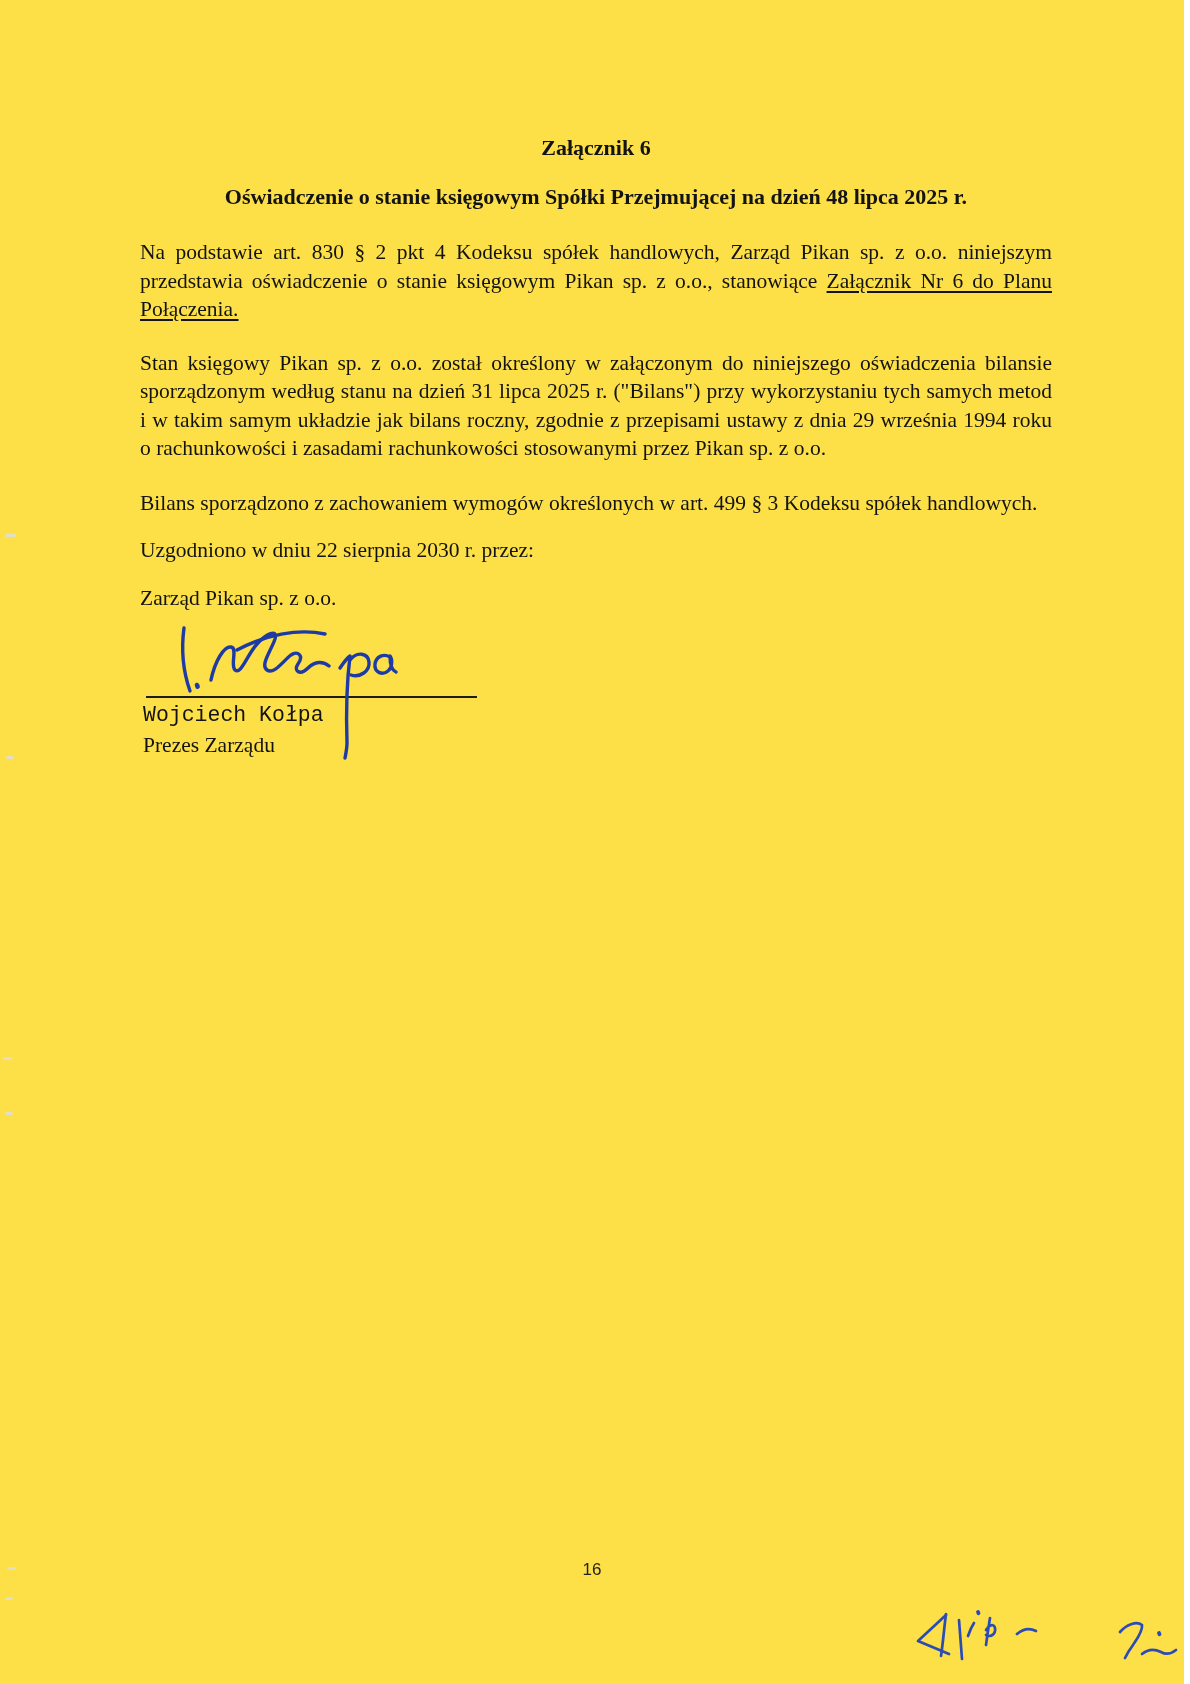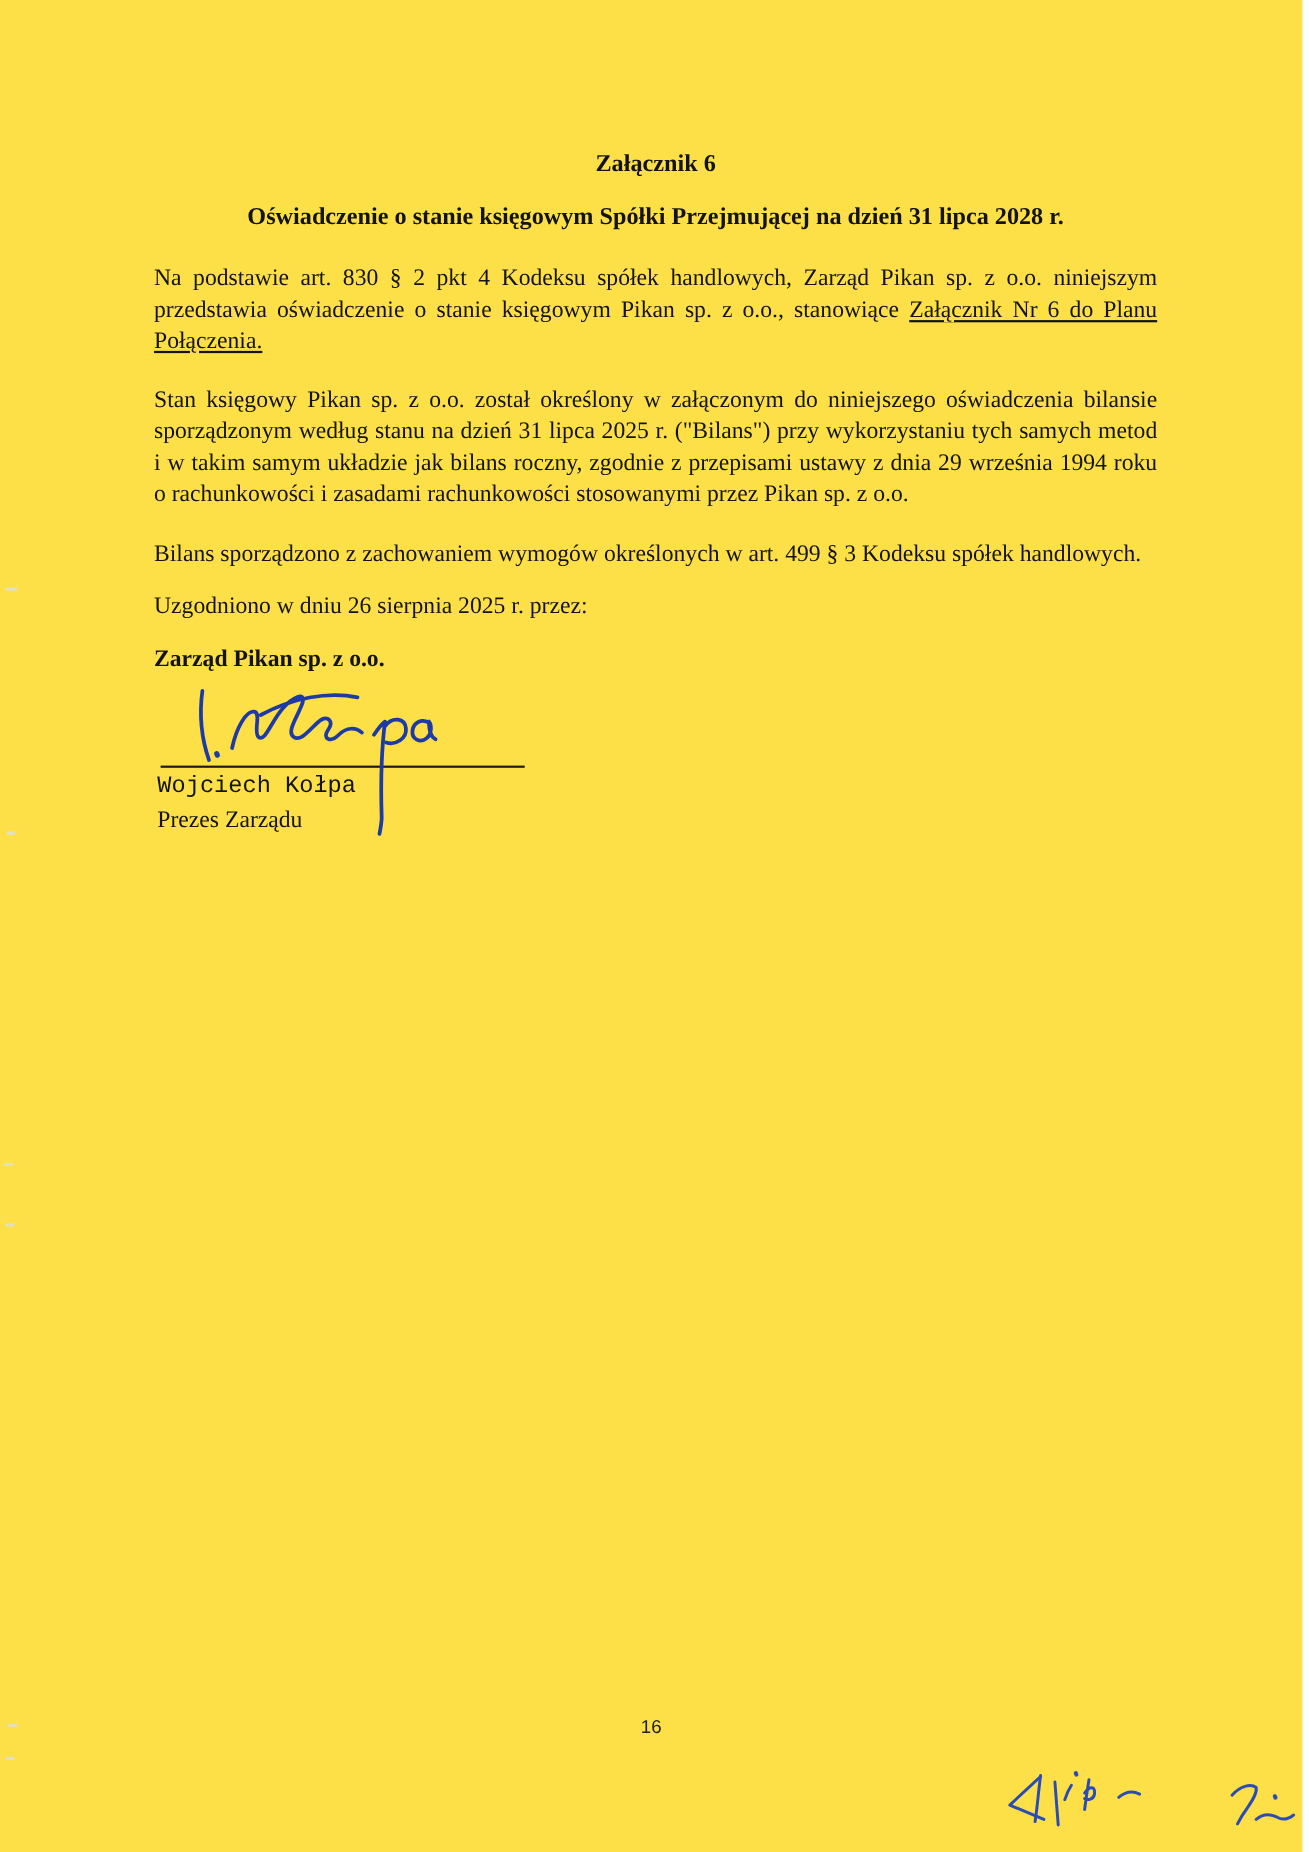--- a/index.html
+++ b/index.html
@@ -46,21 +46,21 @@
     margin: 0;
   }
   .par-1 { margin-bottom: 25px; }
   .par-2 { margin-bottom: 26px; }
   .par-3 { margin-bottom: 19px; text-align: left; }
   .par-4 { margin-bottom: 19px; text-align: left; }
 
   .board-heading {
     font-size: 21.5px;
     line-height: 28.5px;
-    font-weight: bold;
+    font-weight: normal;
     text-align: left;
     margin: 0;
   }
 
   .u-ref { text-decoration: underline; text-underline-offset: 3px; }
   .b { font-weight: normal; }
 
   .sig-line {
     position: absolute;
     left: 146px;
@@ -132,29 +132,29 @@
 </style>
 </head>
 <body>
 
 <div class="page">
 
   <div class="content">
 
     <h1 class="attachment-heading">Załącznik 6</h1>
 
-    <h2 class="doc-title">Oświadczenie o stanie księgowym Spółki Przejmującej na dzień 31 lipca 2028 r.</h2>
+    <h2 class="doc-title">Oświadczenie o stanie księgowym Spółki Przejmującej na dzień 48 lipca 2025 r.</h2>
 
     <p class="body-par par-1"><span>Na podstawie art. 830 § 2 pkt 4 Kodeksu spółek handlowych, Zarząd Pikan sp. z o.o. niniejszym przedstawia oświadczenie o stanie księgowym Pikan sp. z o.o., stanowiące </span><span class="u-ref">Załącznik Nr 6 do Planu Połączenia.</span></p>
 
     <p class="body-par par-2"><span>Stan księgowy Pikan sp. z o.o. został określony w załączonym do niniejszego oświadczenia bilansie sporządzonym według stanu na dzień </span><span class="b">31 lipca 2025 r.</span><span> ("</span><span class="b">Bilans</span><span>") przy wykorzystaniu tych samych metod i w takim samym układzie jak bilans roczny, zgodnie z przepisami ustawy z dnia 29 września 1994 roku o rachunkowości i zasadami rachunkowości stosowanymi przez Pikan sp. z o.o.</span></p>
 
     <p class="body-par par-3">Bilans sporządzono z zachowaniem wymogów określonych w art. 499 § 3 Kodeksu spółek handlowych.</p>
 
-    <p class="body-par par-4">Uzgodniono w dniu 26 sierpnia 2025 r. przez:</p>
+    <p class="body-par par-4">Uzgodniono w dniu 22 sierpnia 2030 r. przez:</p>
 
     <p class="board-heading">Zarząd Pikan sp. z o.o.</p>
 
   </div>
 
   <div class="sig-line"></div>
 
   <svg class="sig-svg" viewBox="0 0 360 175" aria-hidden="true">
     <g fill="none" stroke-width="3.4" stroke-linecap="round" stroke-linejoin="round" stroke="#1d3aa5">
       <path d="M 44,30 C 41,52 43,73 50,93"></path>

